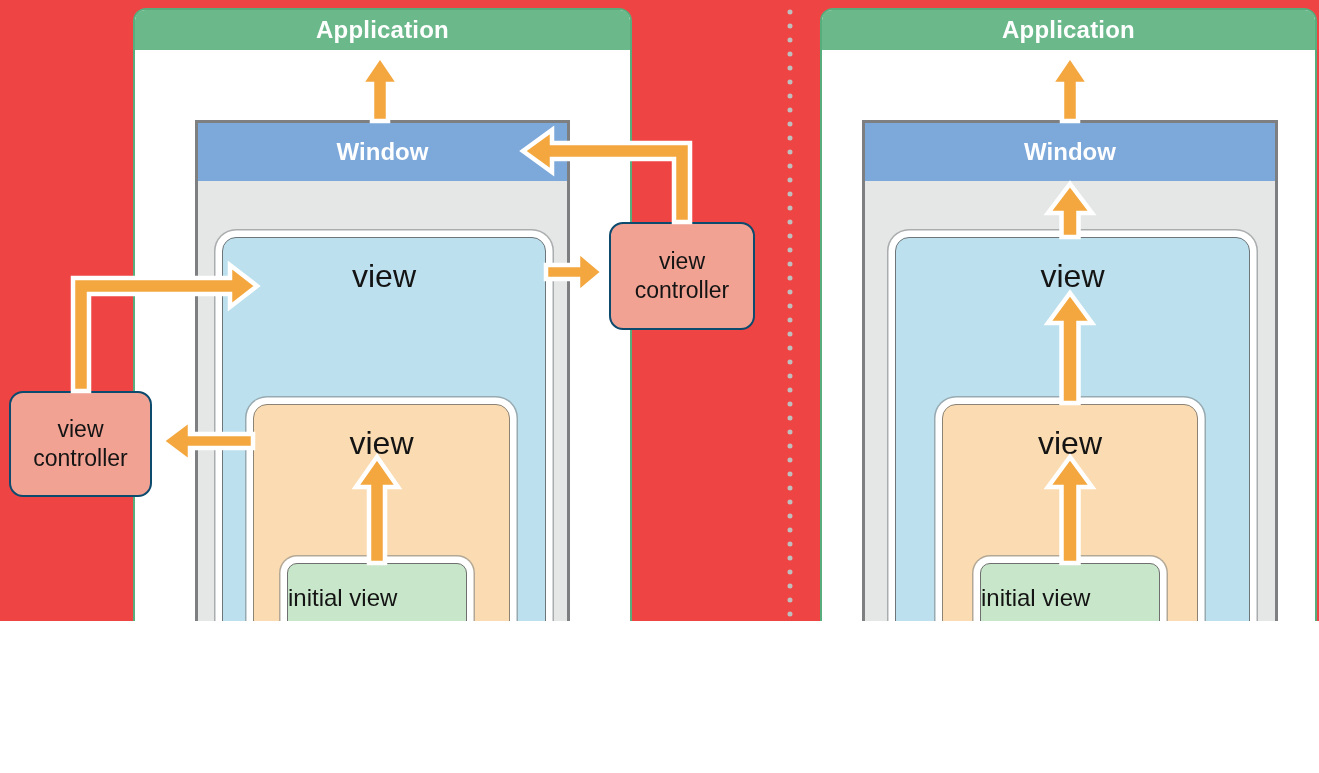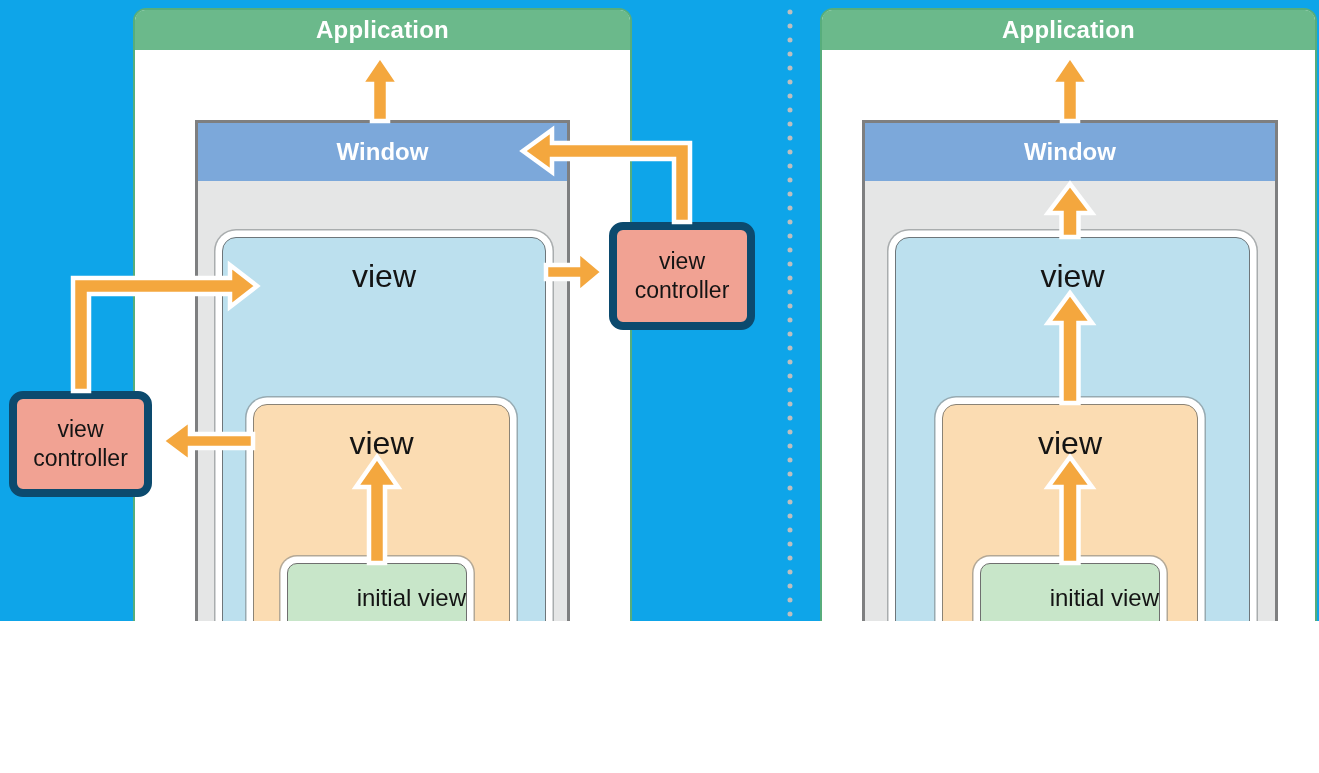--- a/index.html
+++ b/index.html
@@ -1,17 +1,17 @@
 <!DOCTYPE html>
 <html><head>
 <meta charset="utf-8">
 <style>
   html,body { margin:0; padding:0; background:#ffffff; }
   body { font-family:"Liberation Sans","DejaVu Sans",sans-serif; color:#111; }
-  #stage { position:relative; width:1319px; height:621px; background:#0ea5e9; overflow:hidden; }
+  #stage { position:relative; width:1319px; height:621px; background:#ef4444; overflow:hidden; }
 
   
   .app-container { position:absolute; box-sizing:border-box; background:#fff;
     border:2px solid #57AD7C; border-radius:13px; z-index:1; }
   .app-header { position:absolute; left:0; right:0; top:0; height:40px;
     background:#6BB98B; border-radius:10px 10px 0 0;
     display:flex; align-items:center; justify-content:center;
     color:#fff; font-weight:bold; font-size:24px; letter-spacing:0.2px; }
 
   
@@ -21,29 +21,29 @@
     background:#7CA8DA; display:flex; align-items:center; justify-content:center;
     color:#fff; font-weight:bold; font-size:24px; }
 
   
   .view-box { position:absolute; box-sizing:border-box; border-radius:14px;
     border:1.5px solid #6E767A;
     box-shadow:0 0 0 6.5px #ffffff, 0 0 0 8px rgba(120,125,128,0.55); z-index:3; }
   .view-blue   { background:#BCE0EE; }
   .view-orange { background:#FBDCB2; border-color:#8A8376; }
   .view-green  { background:#C8E6C9; border-radius:10px; border-color:#6F6F6F;
-    display:flex; align-items:center; justify-content:flex-end; }
+    display:flex; align-items:center; justify-content:flex-start; }
 
   .view-label { position:absolute; left:50%; top:20px; transform:translateX(-50%);
     font-size:32px; color:#141414; white-space:nowrap; }
   .initial-label { font-size:24px; color:#141414; }
 
   
   .vc-box { position:absolute; box-sizing:border-box; background:#F1A293;
-    border:8px solid #0c4a6e; border-radius:14px; z-index:4;
+    border:2px solid #0c4a6e; border-radius:14px; z-index:4;
     display:flex; align-items:center; justify-content:center; text-align:center;
     font-size:23px; line-height:1.27; color:#141414; padding:0 18px; }
 
   
   #overlay { position:absolute; left:0; top:0; width:1319px; height:773px;
     z-index:6; pointer-events:none; }
   .arrow { fill:#F4A73E; stroke:#ffffff; stroke-width:4.5; stroke-linejoin:miter; }
   .divider { stroke:#BEBEBE; stroke-width:5; stroke-linecap:round;
     stroke-dasharray:0 14; fill:none; }
 </style>

